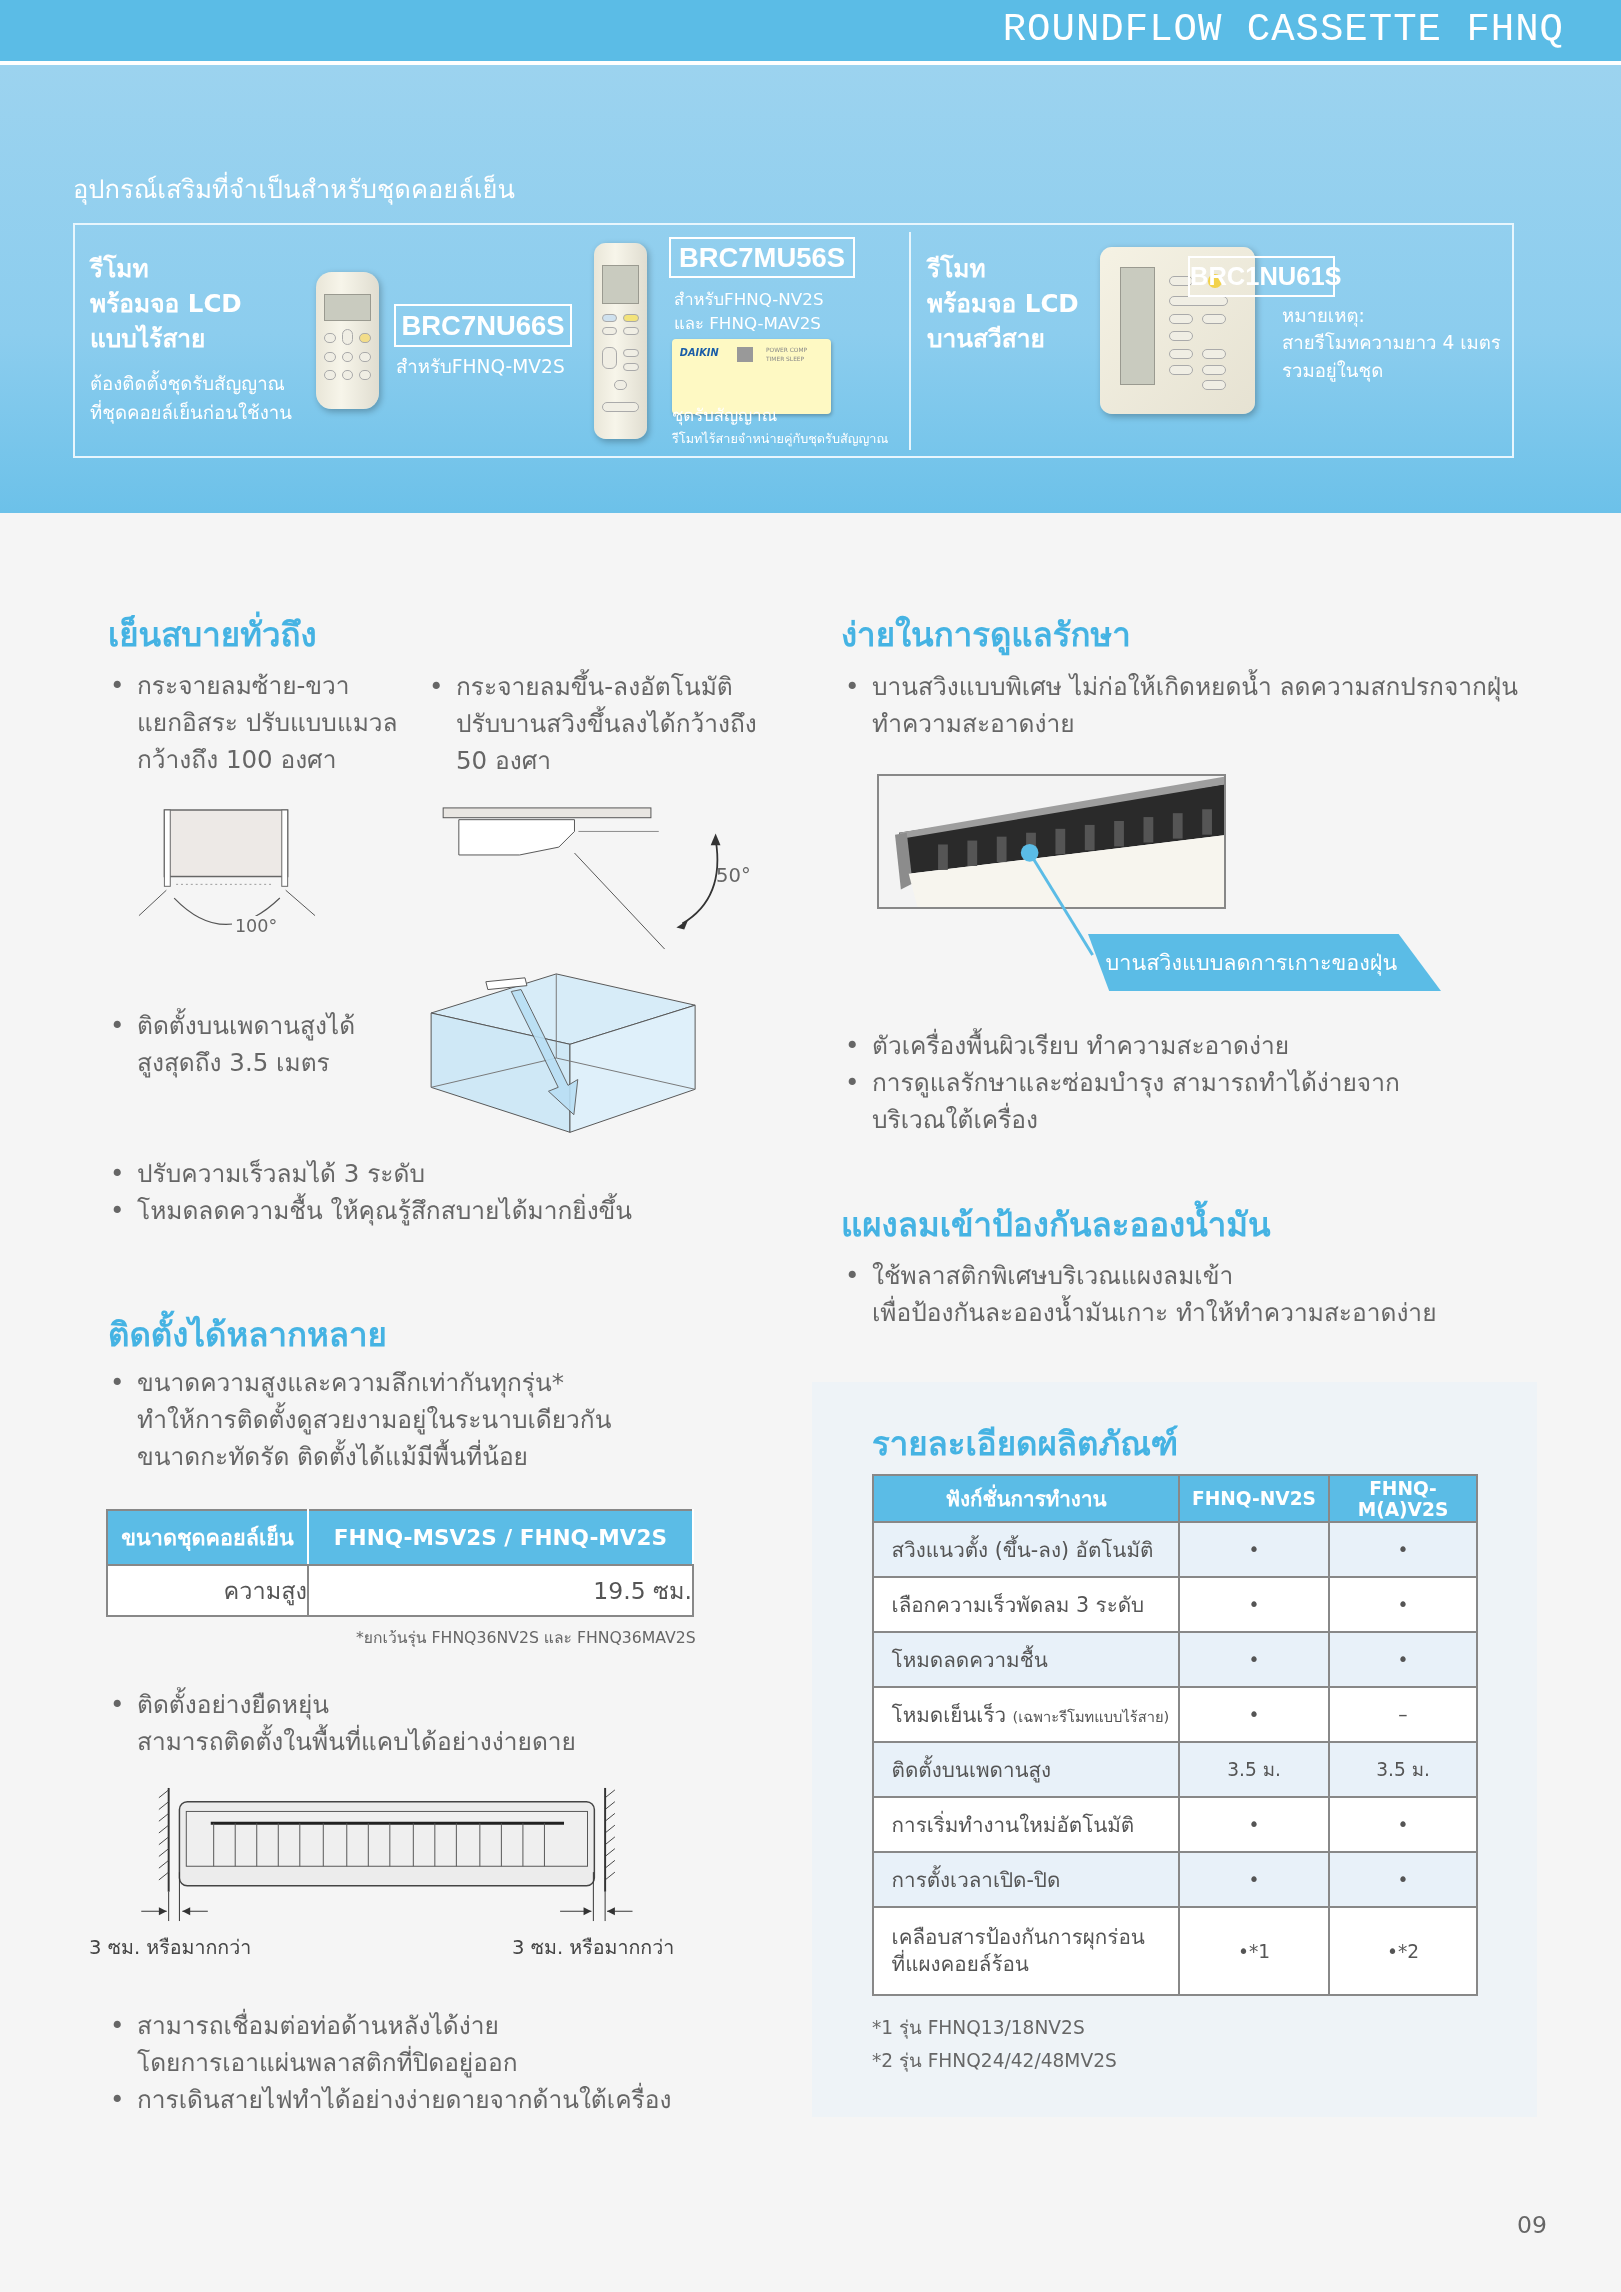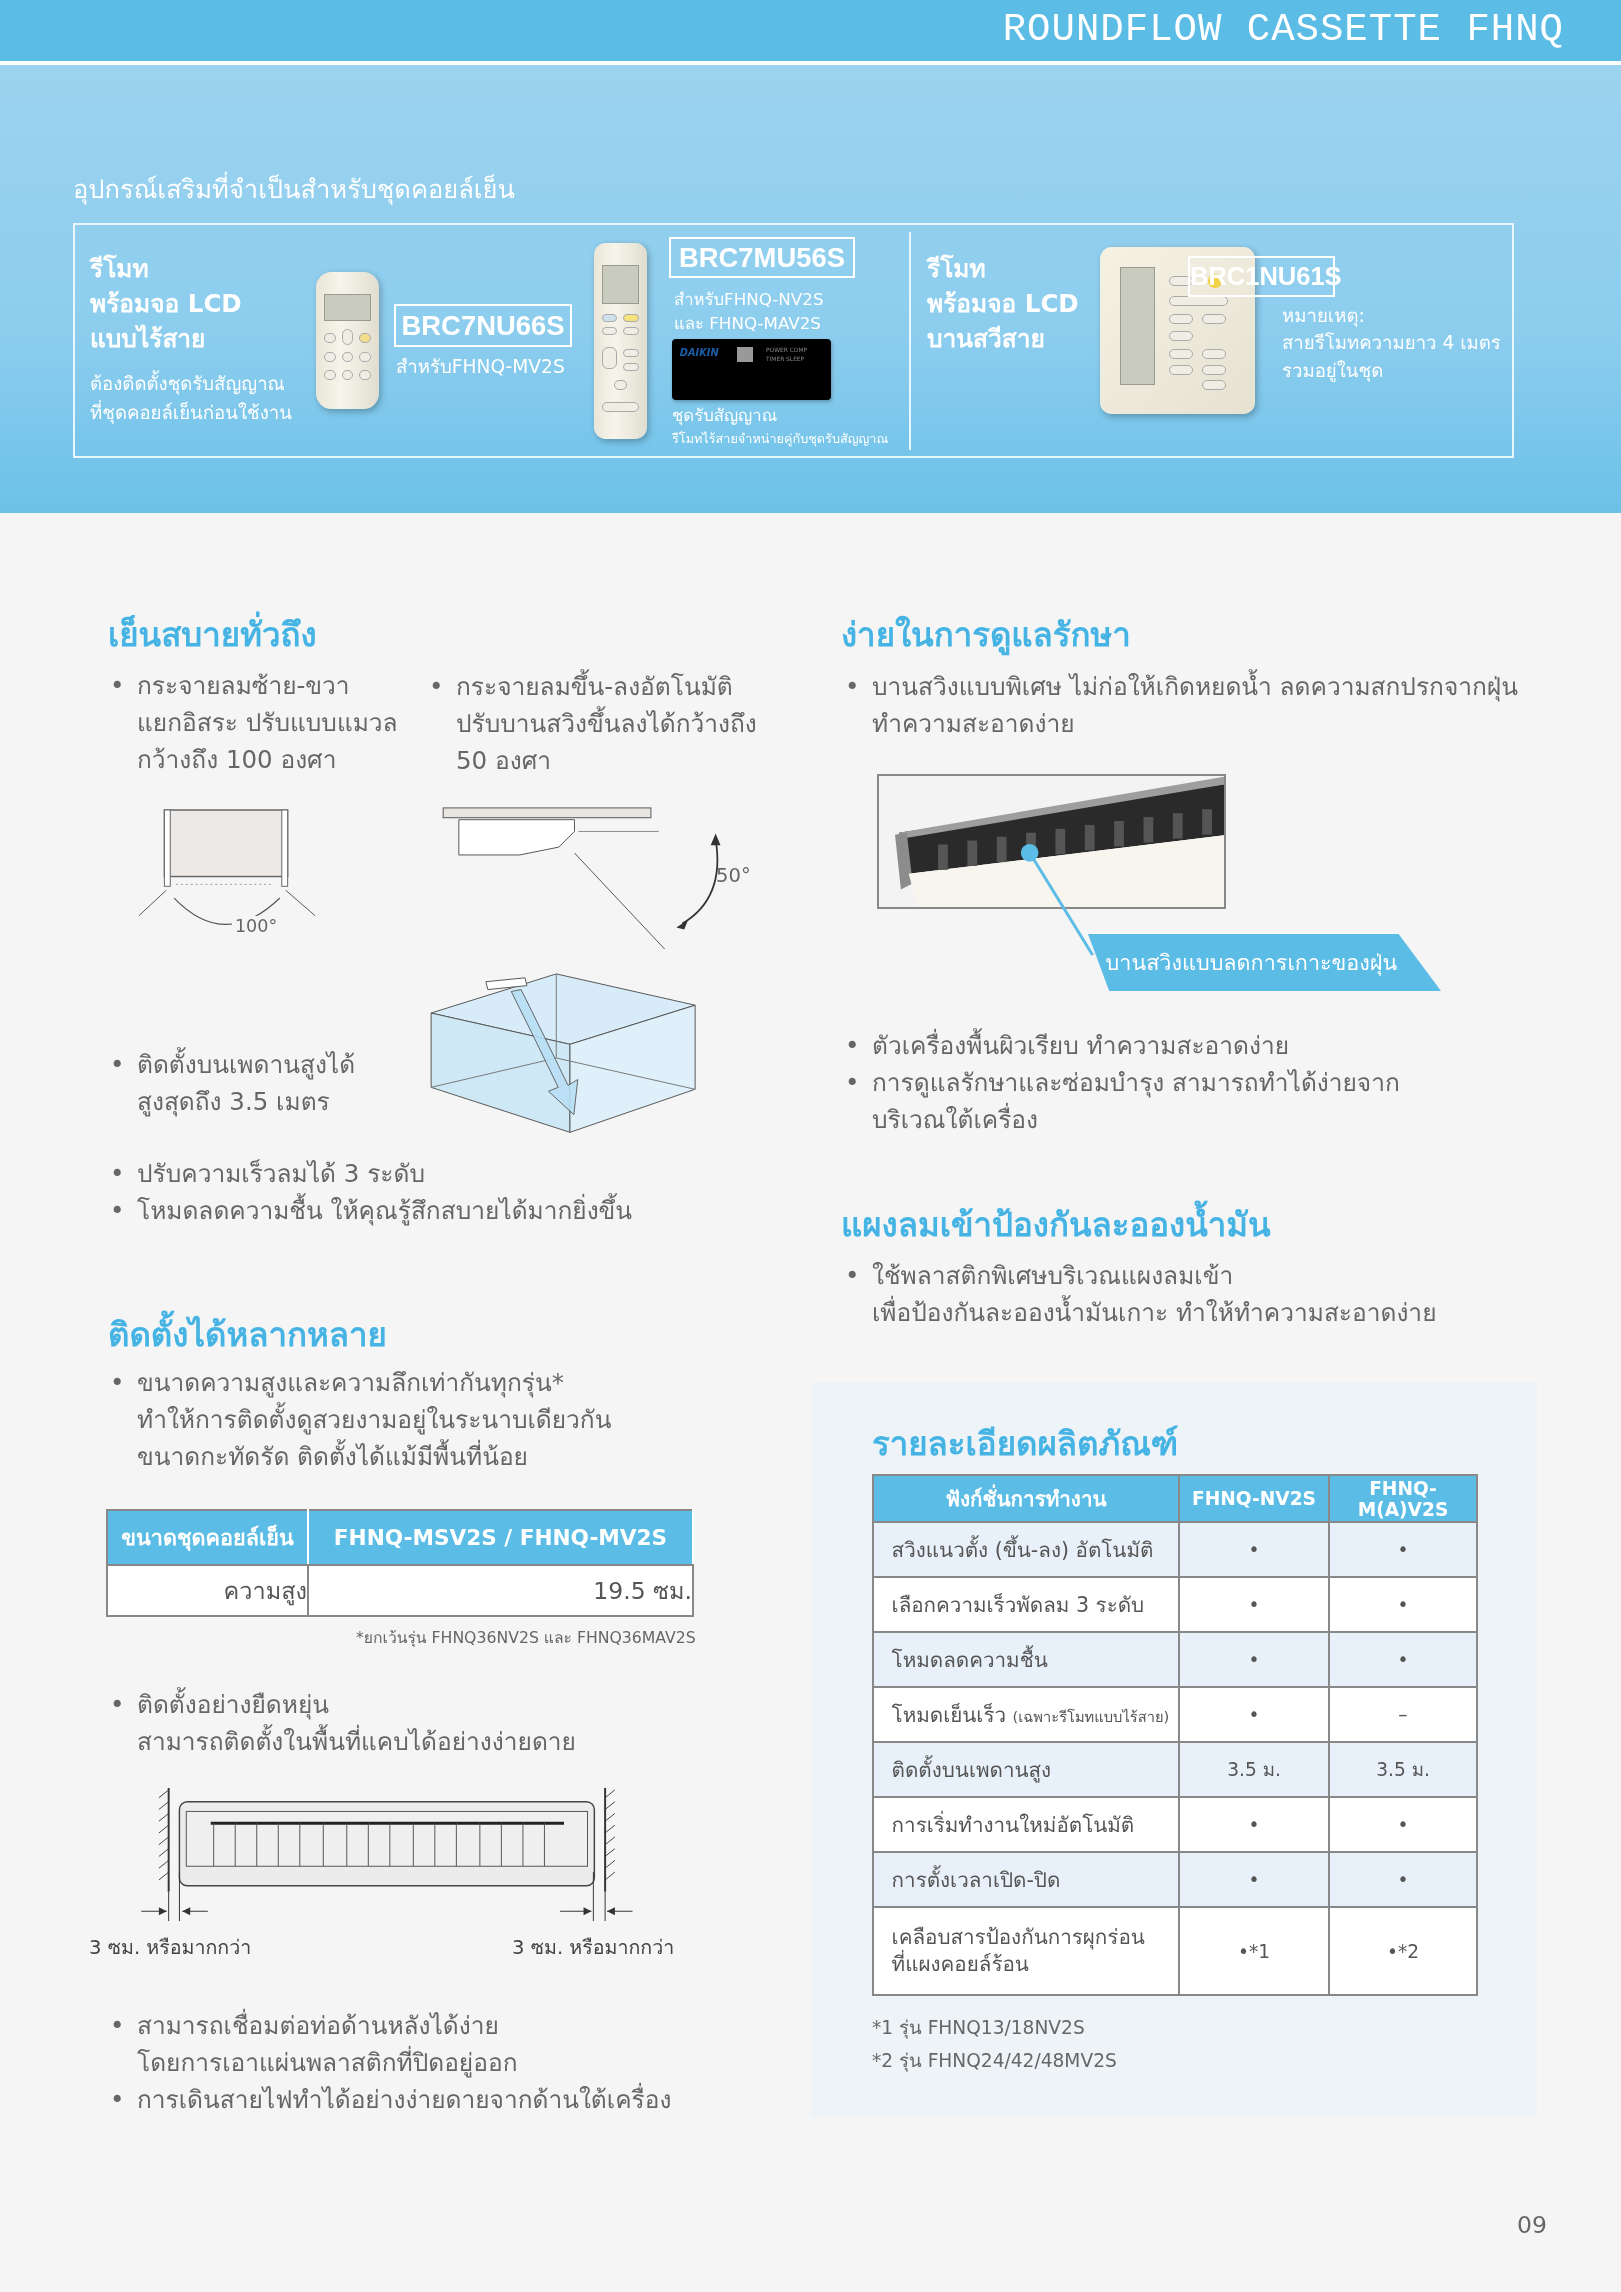--- a/index.html
+++ b/index.html
@@ -99,21 +99,21 @@
     <div class="btn" style="left:19.6px;top:137px;width:13.7px;height:9.8px"></div>
     <div class="btn" style="left:7.8px;top:159px;width:37px;height:9.8px"></div>
   </div>
 
   <div class="model-box" style="left:669px;top:237px;width:186px;height:41px;font-size:27.4px;line-height:37px">BRC7MU56S</div>
   <div class="small-w" style="left:674px;top:288px">
     <div>สำหรับFHNQ-NV2S</div>
     <div>และ FHNQ-MAV2S</div>
   </div>
 
-  <div style="position:absolute;left:672px;top:339px;width:159px;height:61px;background:#000000;border-radius:3.9px;box-shadow:1px 2px 3.9px rgba(0,0,0,.25)">
+  <div style="position:absolute;left:672px;top:339px;width:159px;height:75px;background:#fef9c3;border-radius:3.9px;box-shadow:1px 2px 3.9px rgba(0,0,0,.25)">
     <div style="position:absolute;left:7.8px;top:7.8px;font-size:9.8px;font-weight:bold;font-style:italic;color:#1a5da8">DAIKIN</div>
     <div style="position:absolute;left:65px;top:7.8px;width:15.7px;height:15.7px;background:#999"></div>
     <div style="position:absolute;left:94px;top:6.9px;font-size:5.9px;color:#888;line-height:8.8px">
       <span>POWER</span> <span>COMP</span><br>
       <span>TIMER</span> <span>SLEEP</span>
     </div>
   </div>
   <div class="small-w" style="left:672px;top:404px;font-size:16.7px">ชุดรับสัญญาณ</div>
   <div class="small-w" style="left:672px;top:427px;font-size:12.7px">รีโมทไร้สายจำหน่ายคู่กับชุดรับสัญญาณ</div>
 
@@ -166,21 +166,21 @@
     <rect x="2" y="4" width="212" height="10" fill="#e9e6e2" stroke="#555"></rect>
     <path d="M18 16 L136 16 L136 28 L120 44 L80 52 L18 52 Z" fill="#fff" stroke="#555"></path>
     <line x1="140" y1="28" x2="222" y2="28" stroke="#888"></line>
     <line x1="136" y1="50" x2="228" y2="148" stroke="#555"></line>
     <path d="M280 36 Q290 96 246 122" fill="none" stroke="#333" stroke-width="1.8"></path>
     <polygon points="280,30 275,42 285,42" fill="#333"></polygon>
     <polygon points="240,126 252,118 248,128" fill="#333"></polygon>
   </svg>
   <div style="position:absolute;left:716px;top:864px;font-size:19.6px;color:#666">50°</div>
 
-  <ul class="bul" style="left:108px;top:1046px">
+  <ul class="bul" style="left:108px;top:1007px">
     <li><span>ติดตั้งบนเพดานสูงได้</span><br><span>สูงสุดถึง 3.5 เมตร</span></li>
   </ul>
 
   <svg style="left:431px;top:970px" width="274" height="176" viewBox="0 0 280 180">
     <polygon points="0,44 128,4 270,36 142,76" fill="#d7ecf8" stroke="#555"></polygon>
     <polygon points="0,44 142,76 142,166 0,120" fill="#cfe8f6" stroke="#555"></polygon>
     <polygon points="142,76 270,36 270,122 142,166" fill="#dff0fa" stroke="#555"></polygon>
     <line x1="128" y1="4" x2="128" y2="90" stroke="#777"></line>
     <line x1="0" y1="120" x2="128" y2="90" stroke="#777"></line>
     <line x1="128" y1="90" x2="270" y2="122" stroke="#777"></line>

